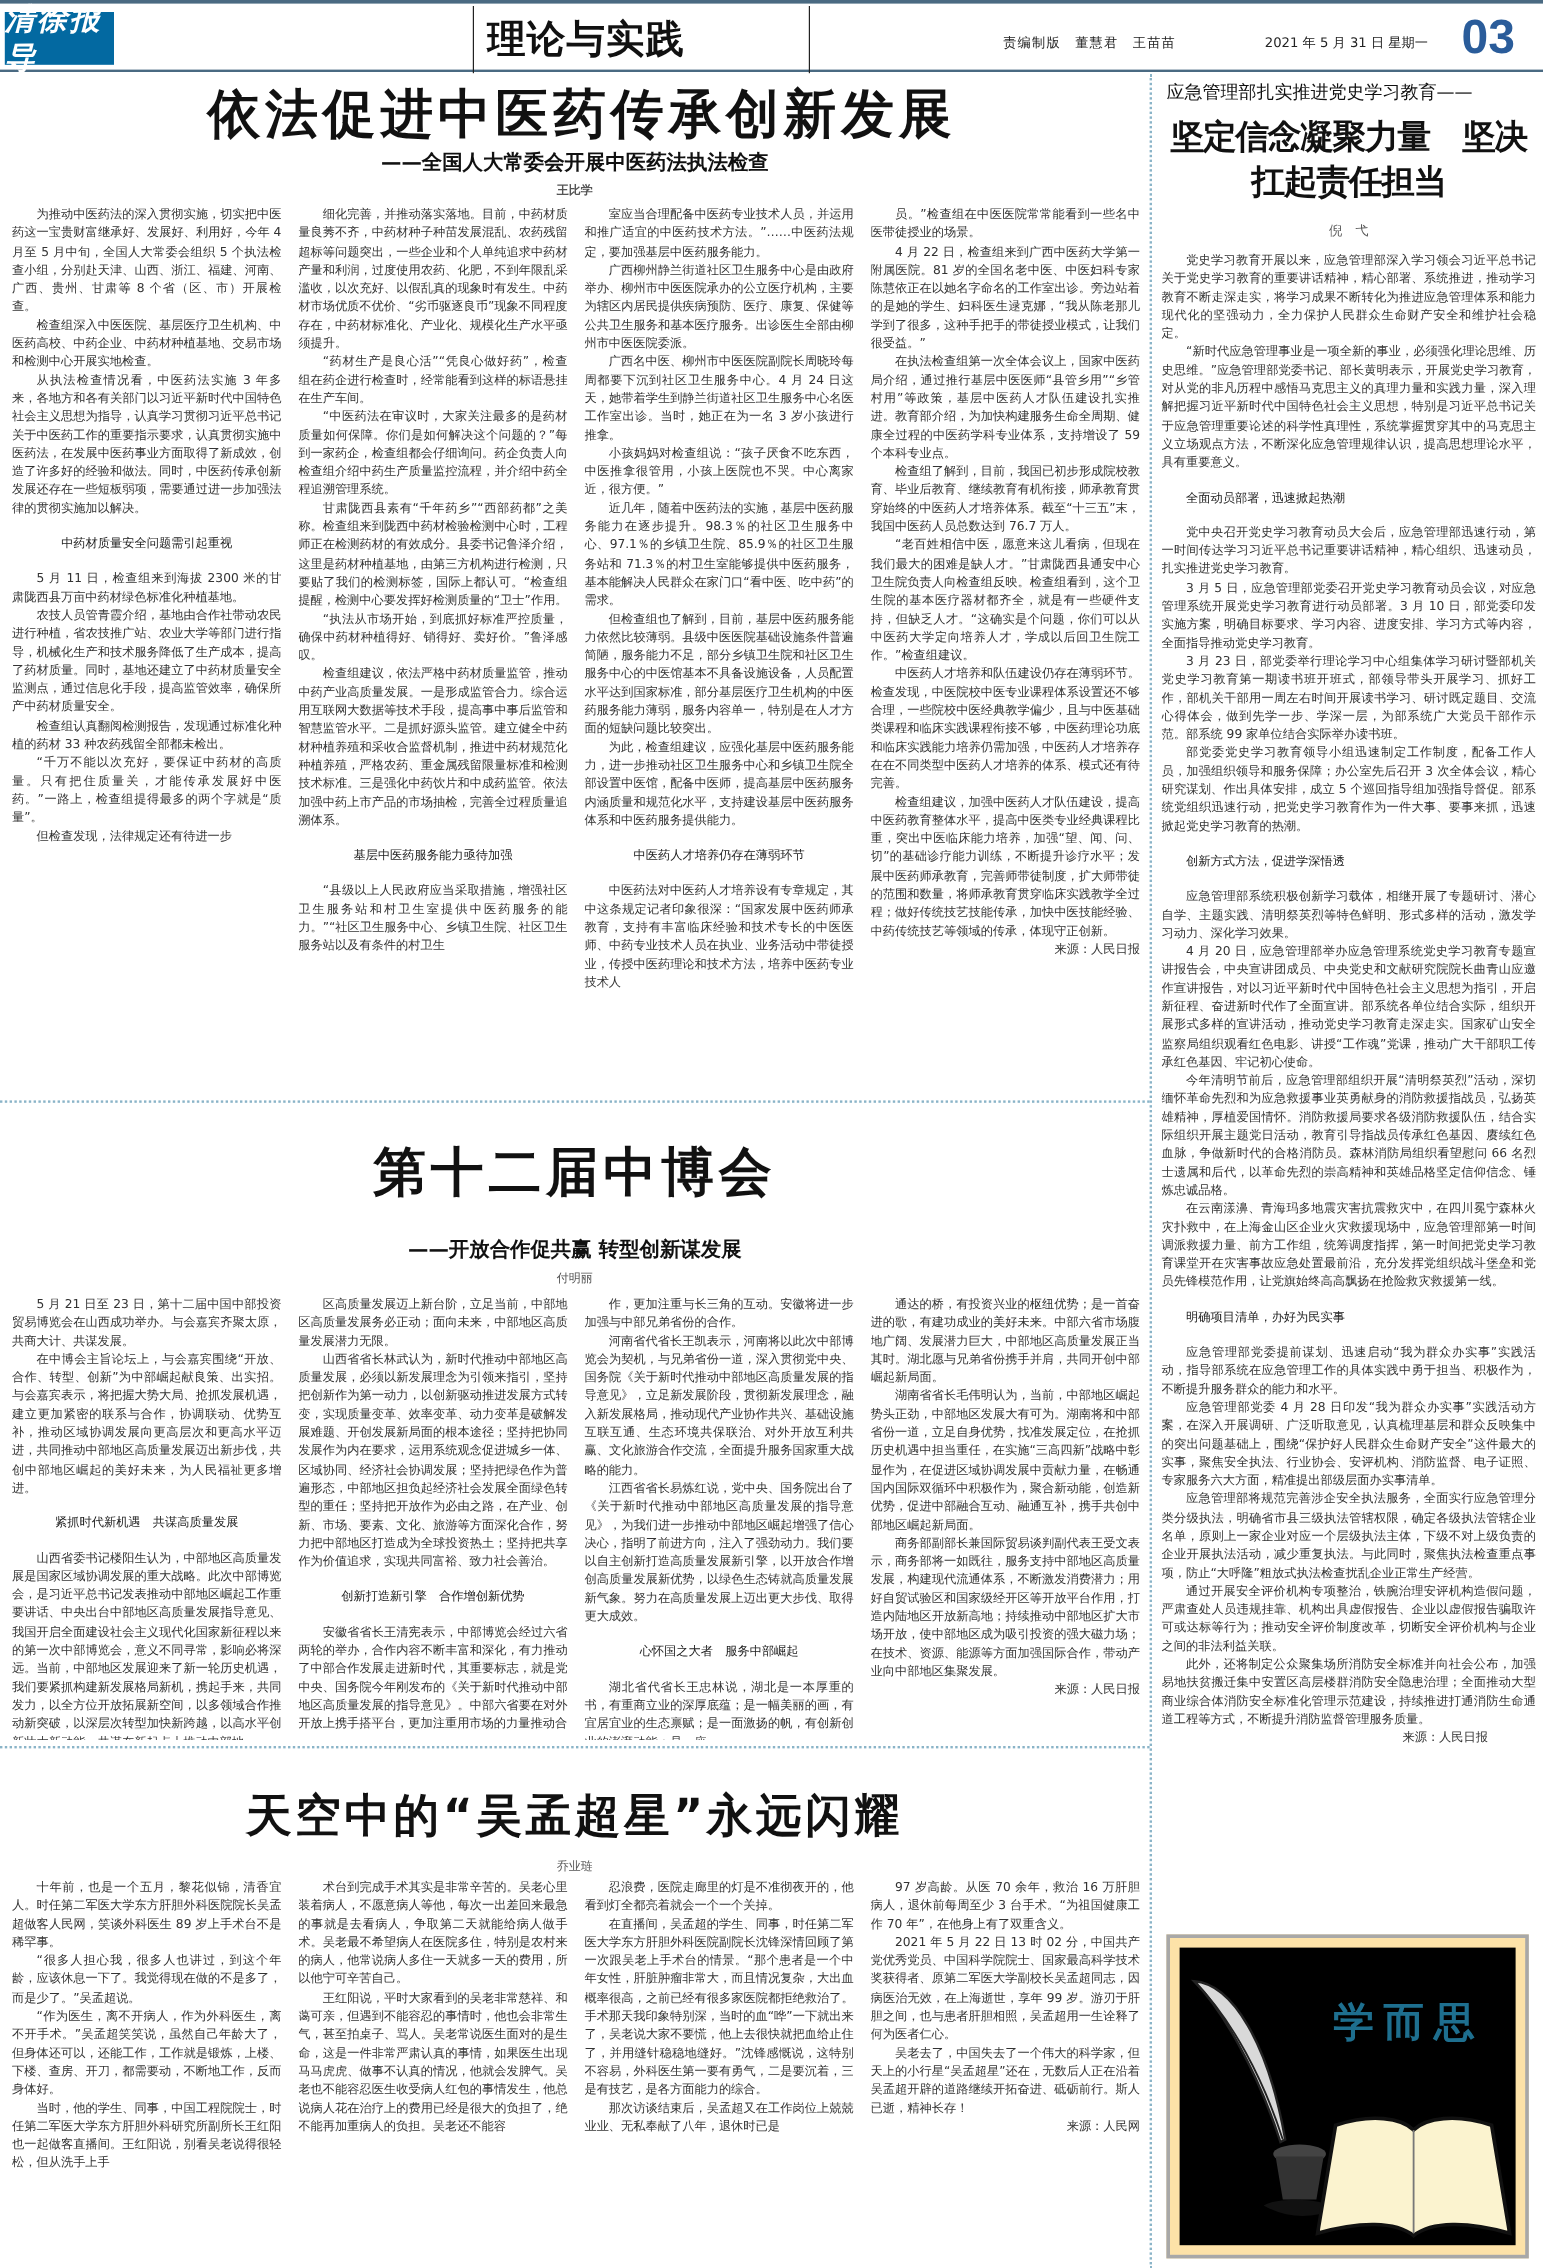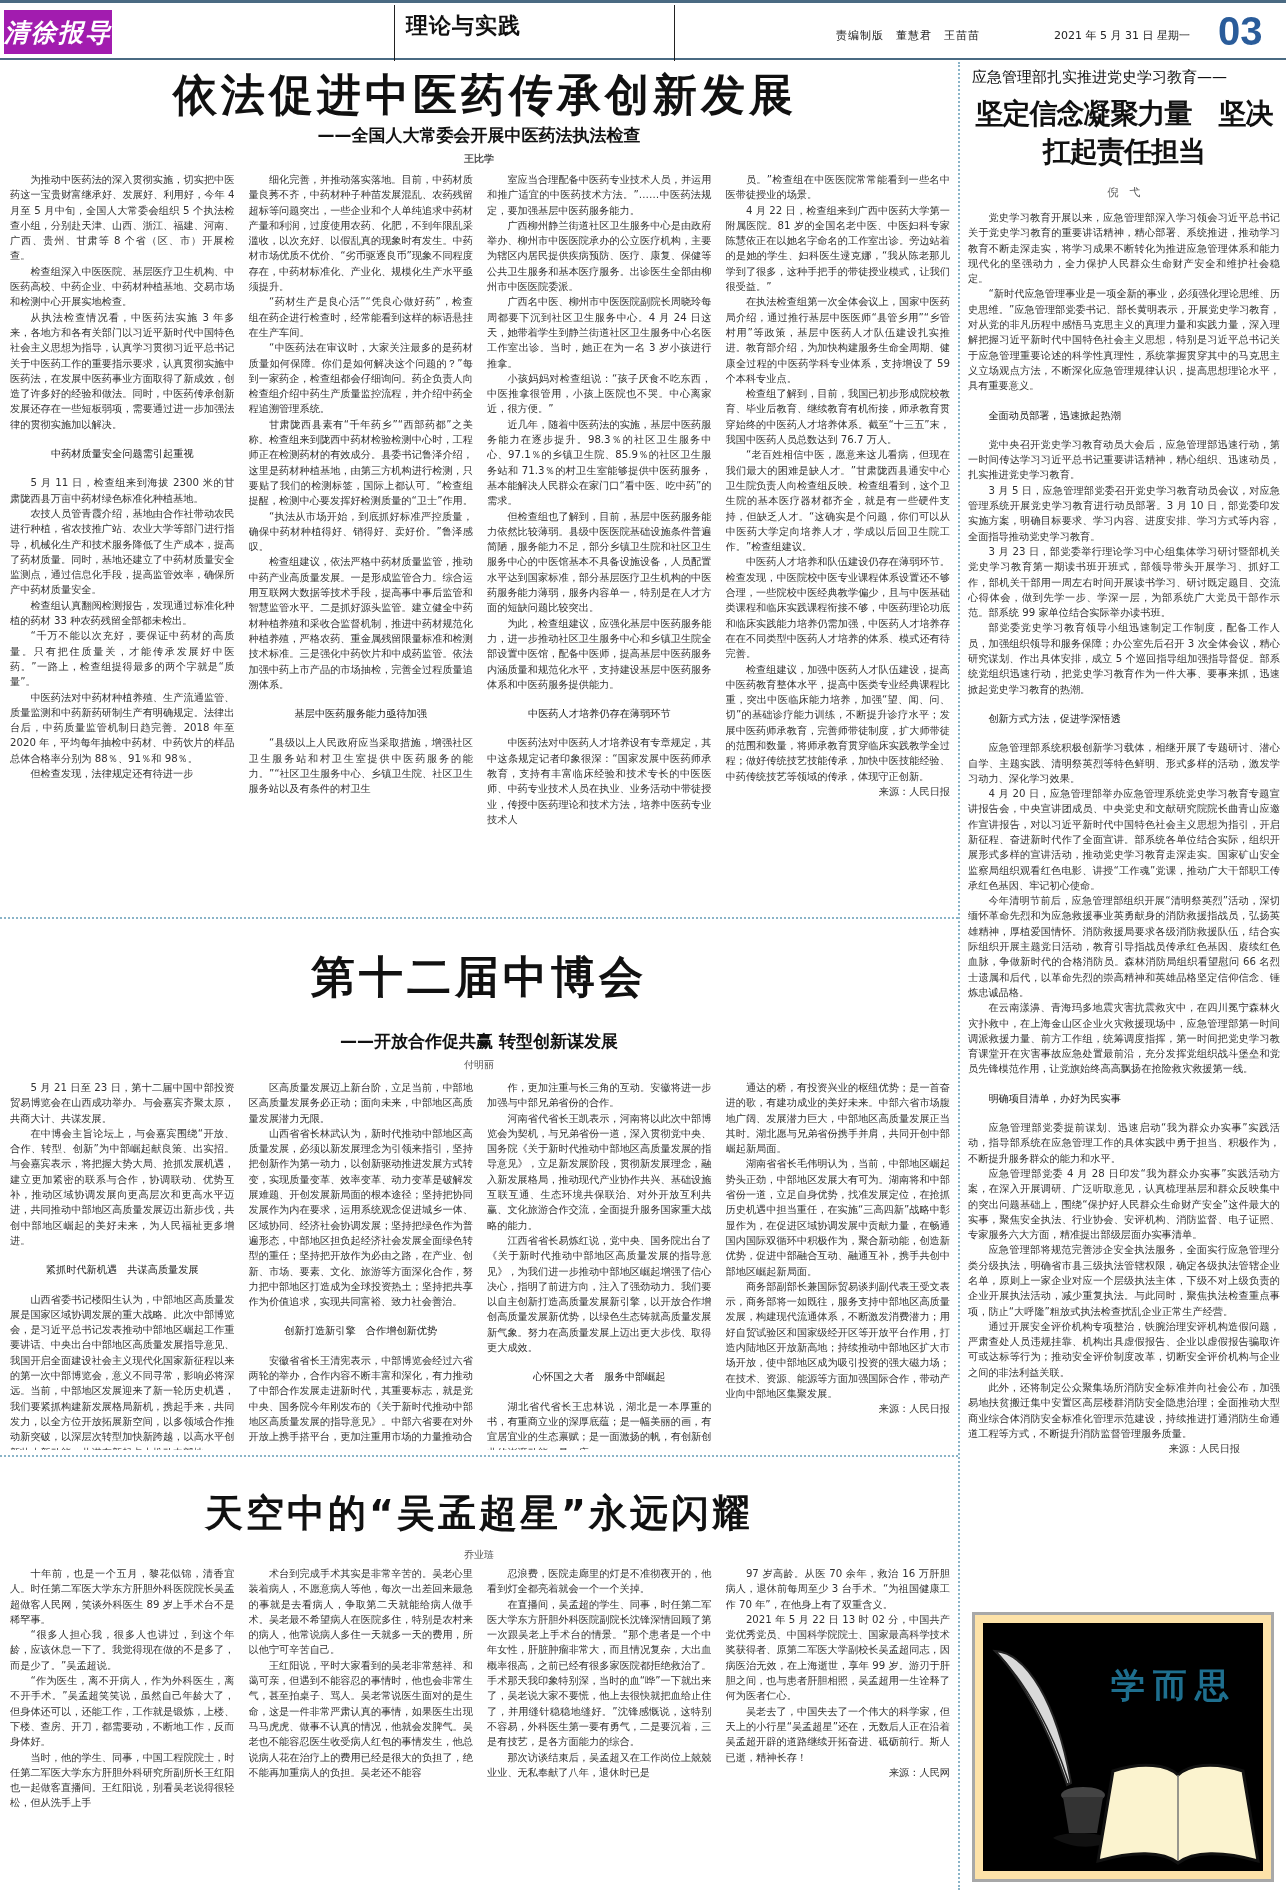--- a/index.html
+++ b/index.html
@@ -1,23 +1,23 @@
 <!DOCTYPE html>
 <html><head>
 <meta charset="utf-8">
 <style>
   * { margin: 0; padding: 0; box-sizing: border-box; }
   html, body { width: 1286px; height: 1890px; background: #ffffff; overflow: hidden; }
   body { font-family: "DejaVu Sans", "Liberation Sans", sans-serif; color: #222; position: relative; }
 
   .header { position: absolute; left: 0; top: 0; width: 1286px; height: 60px; border-top: 3px solid #4a6a82; border-bottom: 2px solid #4a6a82; }
-  .masthead { position: absolute; left: 4px; top: 7px; width: 108px; height: 44px; background: #a21caf; color: #fff; font-family: "DejaVu Serif", serif; font-size: 25px; font-style: italic; font-weight: bold; letter-spacing: 2px; display: flex; align-items: center; justify-content: center; }
+  .masthead { position: absolute; left: 4px; top: 7px; width: 91px; height: 44px; background: #0369a1; color: #fff; font-family: "DejaVu Serif", serif; font-size: 25px; font-style: italic; font-weight: bold; letter-spacing: 2px; display: flex; align-items: center; justify-content: center; }
   .section-divider { position: absolute; left: 394px; top: 2px; width: 1px; height: 56px; background: #222; }
   .section-divider.r { left: 674px; }
-  .section-title { position: absolute; left: 406px; top: 8px; font-size: 22px; font-weight: bold; color: #111; letter-spacing: 1px; }
+  .section-title { position: absolute; left: 406px; top: 8px; font-size: 32px; font-weight: bold; color: #111; letter-spacing: 1px; }
   .editors { position: absolute; left: 836px; top: 25px; font-size: 11px; color: #222; letter-spacing: 1px; }
   .date { position: absolute; left: 1054px; top: 25px; font-size: 11px; color: #222; }
   .page-no { position: absolute; left: 1218px; top: 6px; font-size: 40px; font-weight: bold; color: #2a5c9a; font-family: "Liberation Sans", sans-serif; }
 
   .vdots { position: absolute; left: 958px; top: 62px; width: 2px; height: 1828px; border-left: 2px dotted #8ab4c8; }
   .hdots { position: absolute; height: 2px; border-top: 2px dotted #8ab4c8; }
 
   .art-title { position: absolute; text-align: center; font-weight: bold; color: #111; }
   .art-sub { position: absolute; text-align: center; font-size: 17px; color: #111; font-weight: bold; }
   .byline { position: absolute; text-align: center; font-size: 10px; color: #555; }
@@ -62,21 +62,20 @@
 <div class="cols" style="left:10px;top:172px;width:940px;height:728px;">
     <div class="col">
       <p class="">为推动中医药法的深入贯彻实施，切实把中医药这一宝贵财富继承好、发展好、利用好，今年 4 月至 5 月中旬，全国人大常委会组织 5 个执法检查小组，分别赴天津、山西、浙江、福建、河南、广西、贵州、甘肃等 8 个省（区、市）开展检查。</p>
       <p class="">检查组深入中医医院、基层医疗卫生机构、中医药高校、中药企业、中药材种植基地、交易市场和检测中心开展实地检查。</p>
       <p class="">从执法检查情况看，中医药法实施 3 年多来，各地方和各有关部门以习近平新时代中国特色社会主义思想为指导，认真学习贯彻习近平总书记关于中医药工作的重要指示要求，认真贯彻实施中医药法，在发展中医药事业方面取得了新成效，创造了许多好的经验和做法。同时，中医药传承创新发展还存在一些短板弱项，需要通过进一步加强法律的贯彻实施加以解决。</p>
       <p class="sub">中药材质量安全问题需引起重视</p>
       <p class="">5 月 11 日，检查组来到海拔 2300 米的甘肃陇西县万亩中药材绿色标准化种植基地。</p>
       <p class="">农技人员管青霞介绍，基地由合作社带动农民进行种植，省农技推广站、农业大学等部门进行指导，机械化生产和技术服务降低了生产成本，提高了药材质量。同时，基地还建立了中药材质量安全监测点，通过信息化手段，提高监管效率，确保所产中药材质量安全。</p>
       <p class="">检查组认真翻阅检测报告，发现通过标准化种植的药材 33 种农药残留全部都未检出。</p>
       <p class="">“千万不能以次充好，要保证中药材的高质量。只有把住质量关，才能传承发展好中医药。”一路上，检查组提得最多的两个字就是“质量”。</p>
-      <p class="">中医药法对中药材种植养殖、生产流通监管、质量监测和中药新药研制生产有明确规定。法律出台后，中药质量监管机制日趋完善。2018 年至 2020 年，平均每年抽检中药材、中药饮片的样品总体合格率分别为 88％、91％和 98％。</p>
       <p class="">但检查发现，法律规定还有待进一步</p>
     </div>
     <div class="col">
       <p class="">细化完善，并推动落实落地。目前，中药材质量良莠不齐，中药材种子种苗发展混乱、农药残留超标等问题突出，一些企业和个人单纯追求中药材产量和利润，过度使用农药、化肥，不到年限乱采滥收，以次充好、以假乱真的现象时有发生。中药材市场优质不优价、“劣币驱逐良币”现象不同程度存在，中药材标准化、产业化、规模化生产水平亟须提升。</p>
       <p class="">“药材生产是良心活”“凭良心做好药”，检查组在药企进行检查时，经常能看到这样的标语悬挂在生产车间。</p>
       <p class="">“中医药法在审议时，大家关注最多的是药材质量如何保障。你们是如何解决这个问题的？”每到一家药企，检查组都会仔细询问。药企负责人向检查组介绍中药生产质量监控流程，并介绍中药全程追溯管理系统。</p>
       <p class="">甘肃陇西县素有“千年药乡”“西部药都”之美称。检查组来到陇西中药材检验检测中心时，工程师正在检测药材的有效成分。县委书记鲁泽介绍，这里是药材种植基地，由第三方机构进行检测，只要贴了我们的检测标签，国际上都认可。“检查组提醒，检测中心要发挥好检测质量的“卫士”作用。</p>
       <p class="">“执法从市场开始，到底抓好标准严控质量，确保中药材种植得好、销得好、卖好价。”鲁泽感叹。</p>
       <p class="">检查组建议，依法严格中药材质量监管，推动中药产业高质量发展。一是形成监管合力。综合运用互联网大数据等技术手段，提高事中事后监管和智慧监管水平。二是抓好源头监管。建立健全中药材种植养殖和采收合监督机制，推进中药材规范化种植养殖，严格农药、重金属残留限量标准和检测技术标准。三是强化中药饮片和中成药监管。依法加强中药上市产品的市场抽检，完善全过程质量追溯体系。</p>
       <p class="sub">基层中医药服务能力亟待加强</p>

